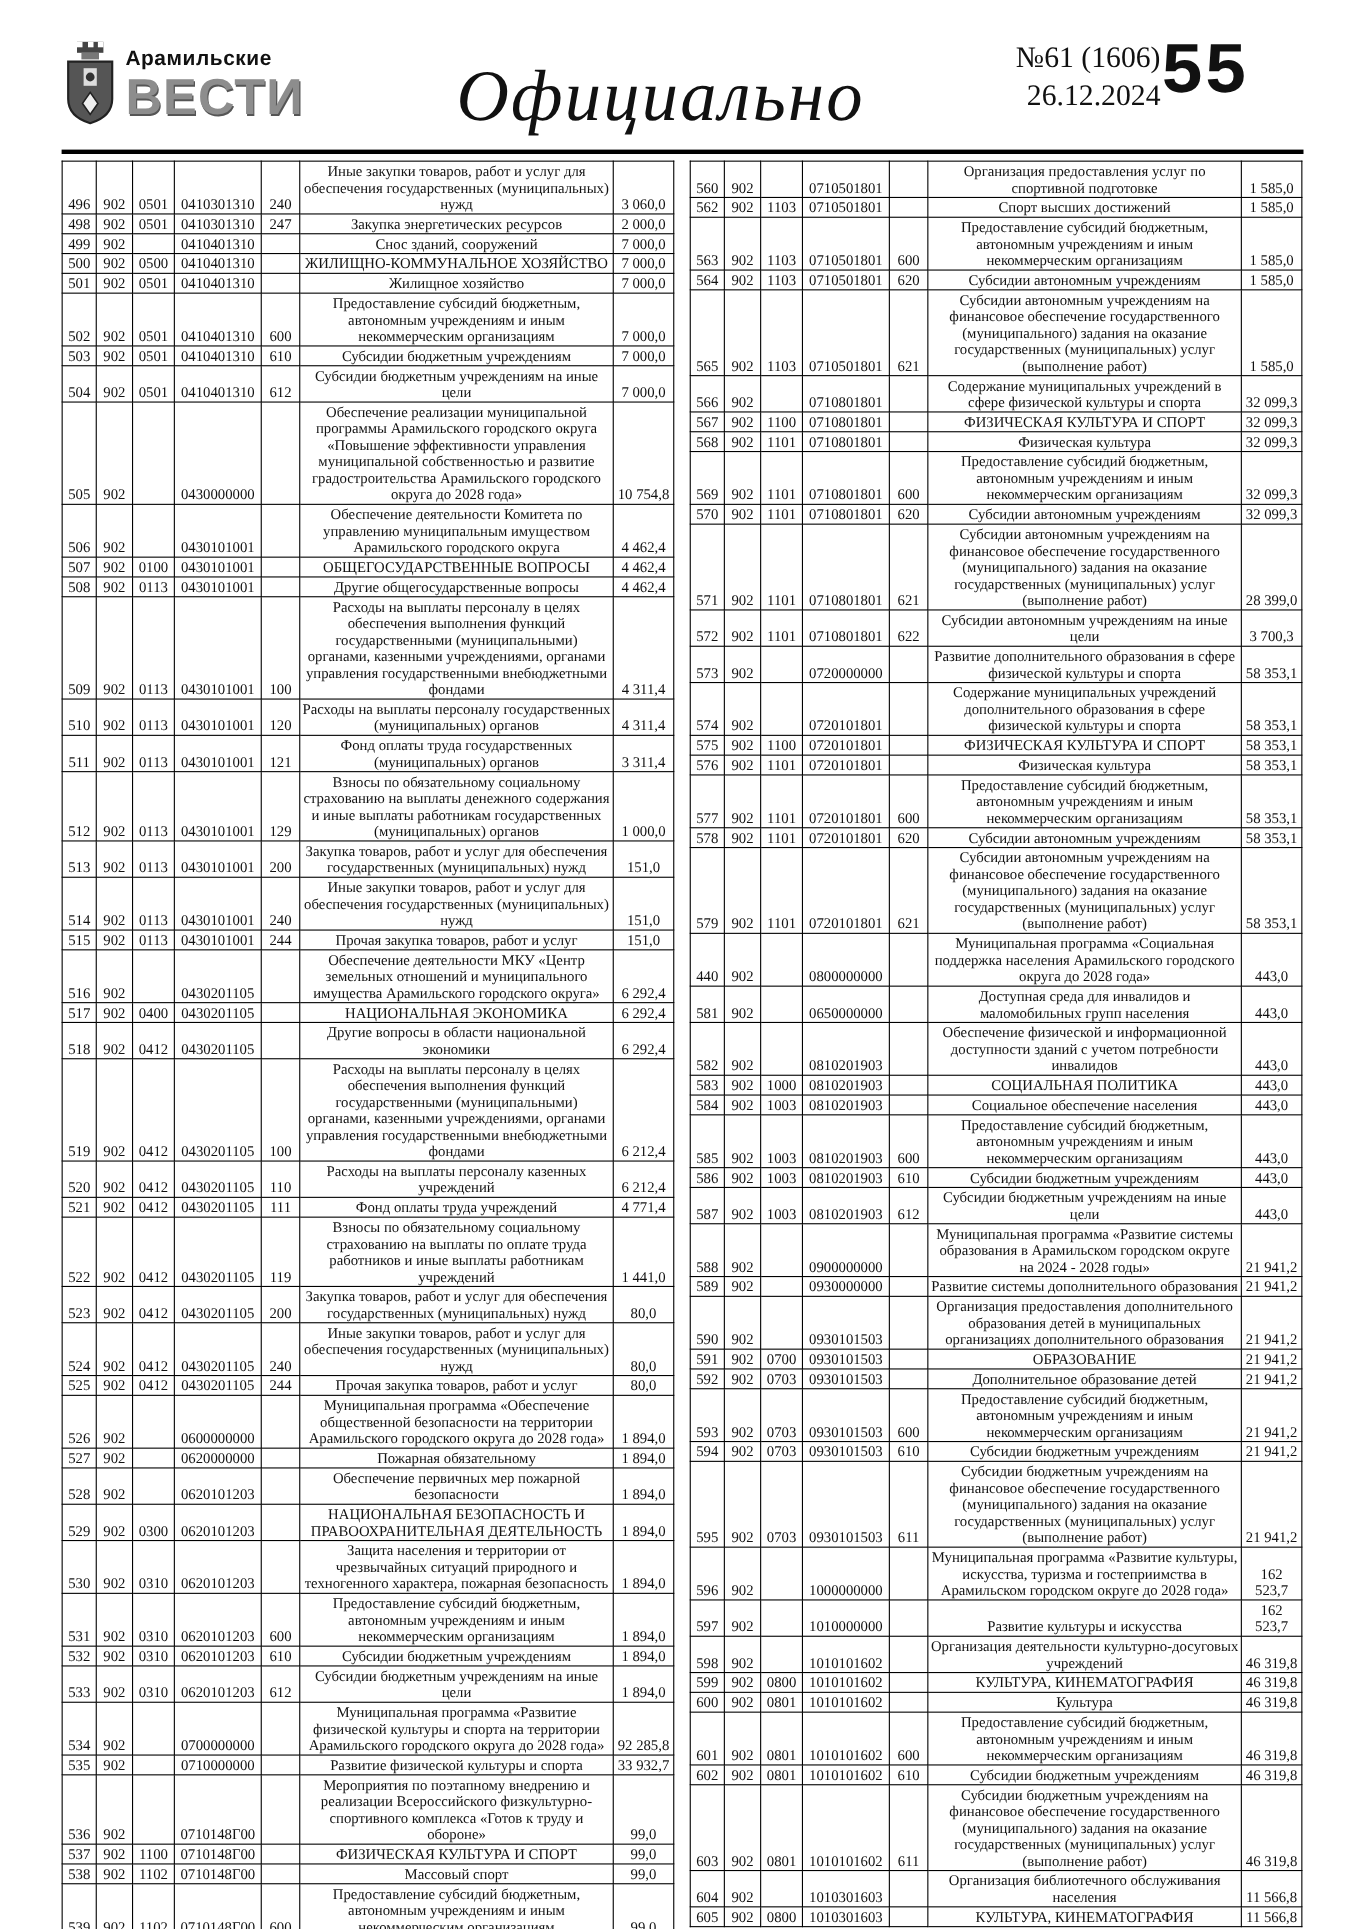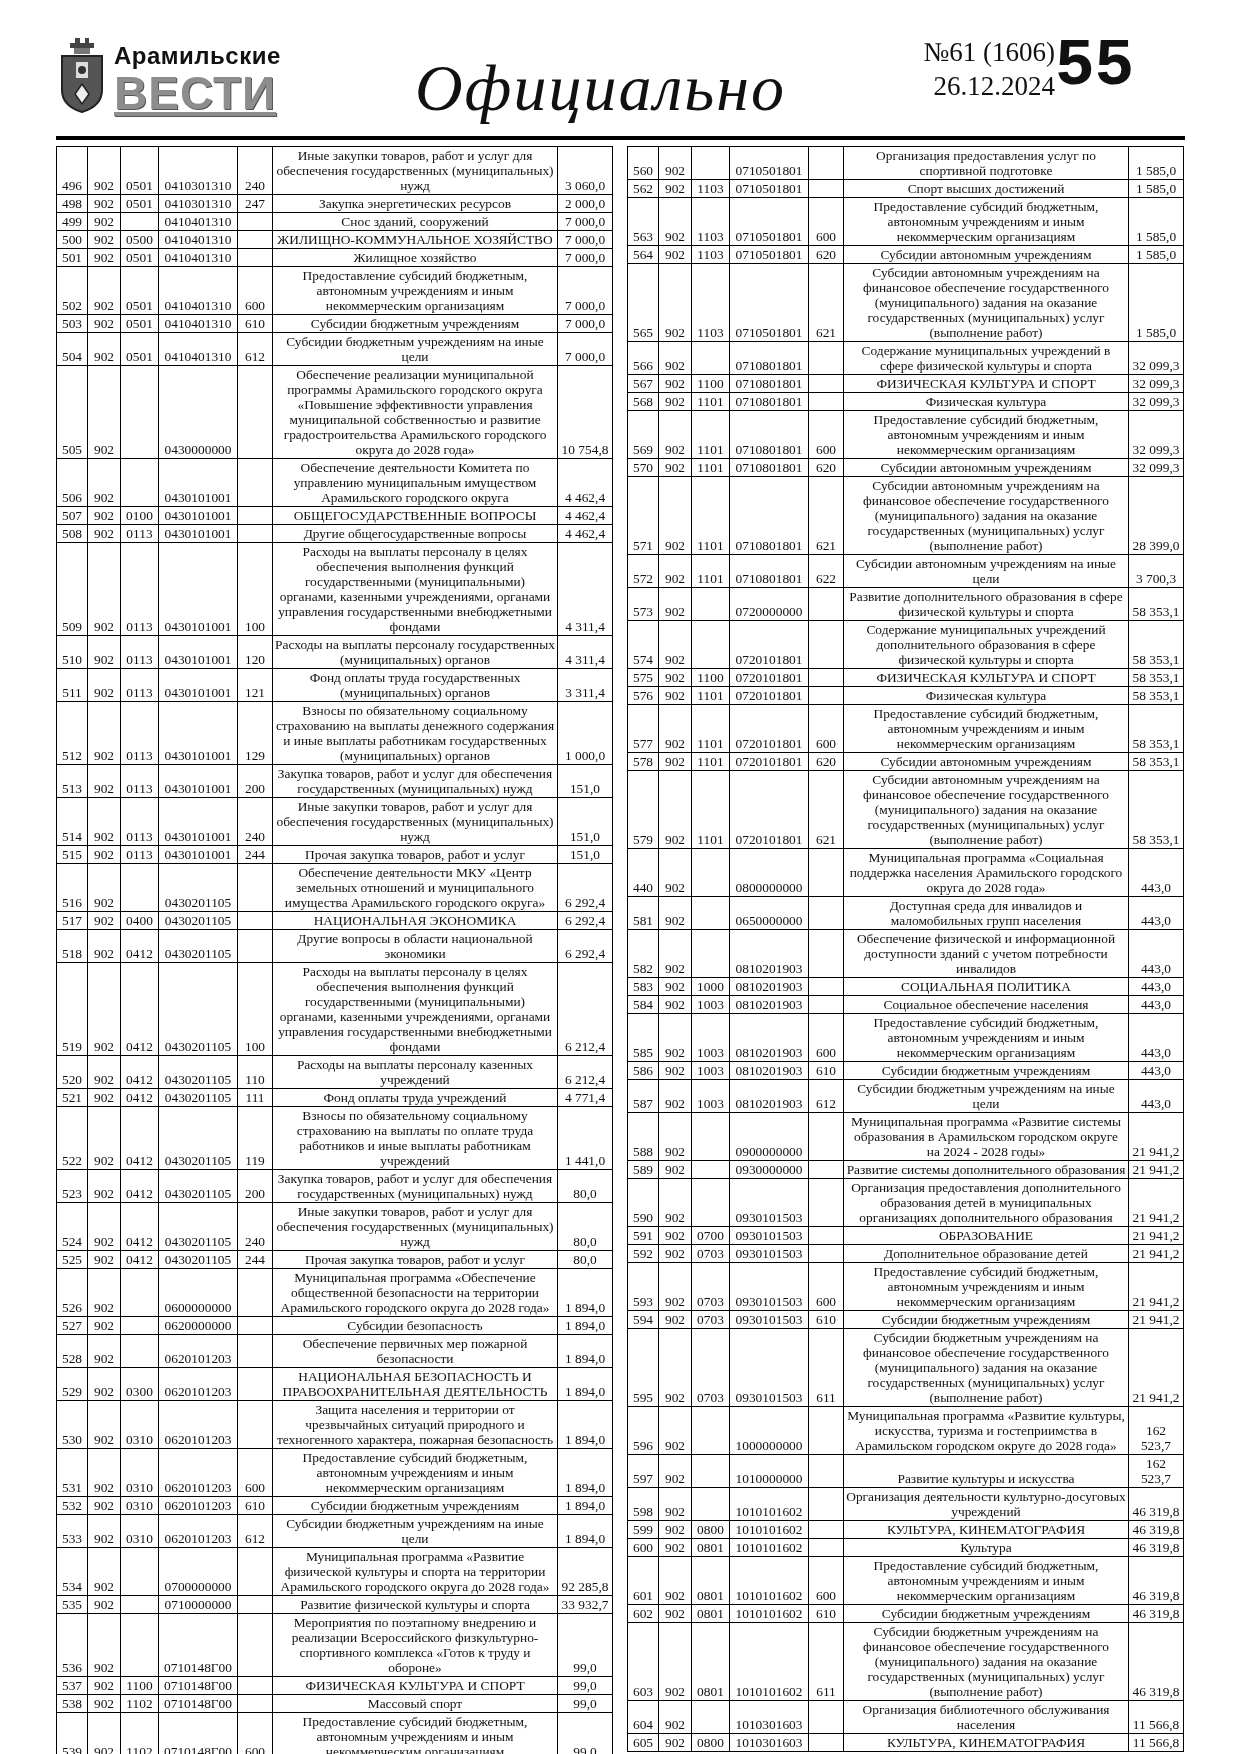--- a/index.html
+++ b/index.html
@@ -3,22 +3,22 @@
 <meta charset="utf-8">
 <style>
   html,body{margin:0;padding:0;background:#fff;}
   body{width:1241px;height:1754px;position:relative;font-family:"Liberation Serif",serif;color:#111;}
   .page{padding:36px 56px 0 56px;}
   
   .masthead{display:flex;align-items:flex-start;height:96px;position:relative;}
   .logo{display:flex;align-items:flex-start;gap:6px;width:260px;}
   .crest{width:52px;height:78px;flex:0 0 auto;}
   .logo-text{display:flex;flex-direction:column;line-height:1;margin-top:8px;}
-  .logo-top{font-family:"Liberation Sans",sans-serif;font-weight:bold;font-size:24px;color:#111;letter-spacing:.5px;}
-  .logo-bottom{font-family:"Liberation Sans",sans-serif;font-weight:bold;font-size:46px;color:#8d8d8d;letter-spacing:1px;margin-top:2px;text-shadow:1px 1px 0 #555;text-decoration:underline;}
+  .logo-top{font-family:"Liberation Sans",sans-serif;font-weight:bold;font-size:19px;color:#111;letter-spacing:.5px;}
+  .logo-bottom{font-family:"Liberation Sans",sans-serif;font-weight:bold;font-size:46px;color:#8d8d8d;letter-spacing:1px;margin-top:2px;text-shadow:1px 1px 0 #555;}
   .official{flex:1;text-align:center;font-style:italic;font-size:66px;font-family:"Liberation Serif",serif;margin-top:14px;letter-spacing:2px;}
   .issue-block{width:170px;text-align:right;font-size:27px;line-height:1.25;white-space:nowrap;}
   .page-num{width:130px;font-family:Liberation Mono, monospace;font-weight:bold;font-size:66px;line-height:.95;margin-top:0;}
   .rule{border:0;border-top:4px solid #000;margin:4px 0 6px 0;}
   
   .cols{display:flex;gap:14px;align-items:flex-start;}
   table.budget{border-collapse:collapse;width:557px;table-layout:fixed;}
   table.budget td{border:1px solid #000;vertical-align:bottom;text-align:center;font-size:13.4px;line-height:1.12;padding:1px 2px;word-wrap:break-word;}
   td.c-n{width:26px;}
   td.c-grbs{width:28px;}
@@ -333,21 +333,21 @@
     <td class="c-vr"></td>
     <td class="c-name">Муниципальная программа «Обеспечение общественной безопасности на территории Арамильского городского округа до 2028 года»</td>
     <td class="c-sum">1 894,0</td>
   </tr>
           <tr>
     <td class="c-n">527</td>
     <td class="c-grbs">902</td>
     <td class="c-rz"></td>
     <td class="c-csr">0620000000</td>
     <td class="c-vr"></td>
-    <td class="c-name">Субсидии безопасность</td>
+    <td class="c-name">Пожарная обязательному</td>
     <td class="c-sum">1 894,0</td>
   </tr>
           <tr>
     <td class="c-n">528</td>
     <td class="c-grbs">902</td>
     <td class="c-rz"></td>
     <td class="c-csr">0620101203</td>
     <td class="c-vr"></td>
     <td class="c-name">Обеспечение первичных мер пожарной безопасности</td>
     <td class="c-sum">1 894,0</td>

